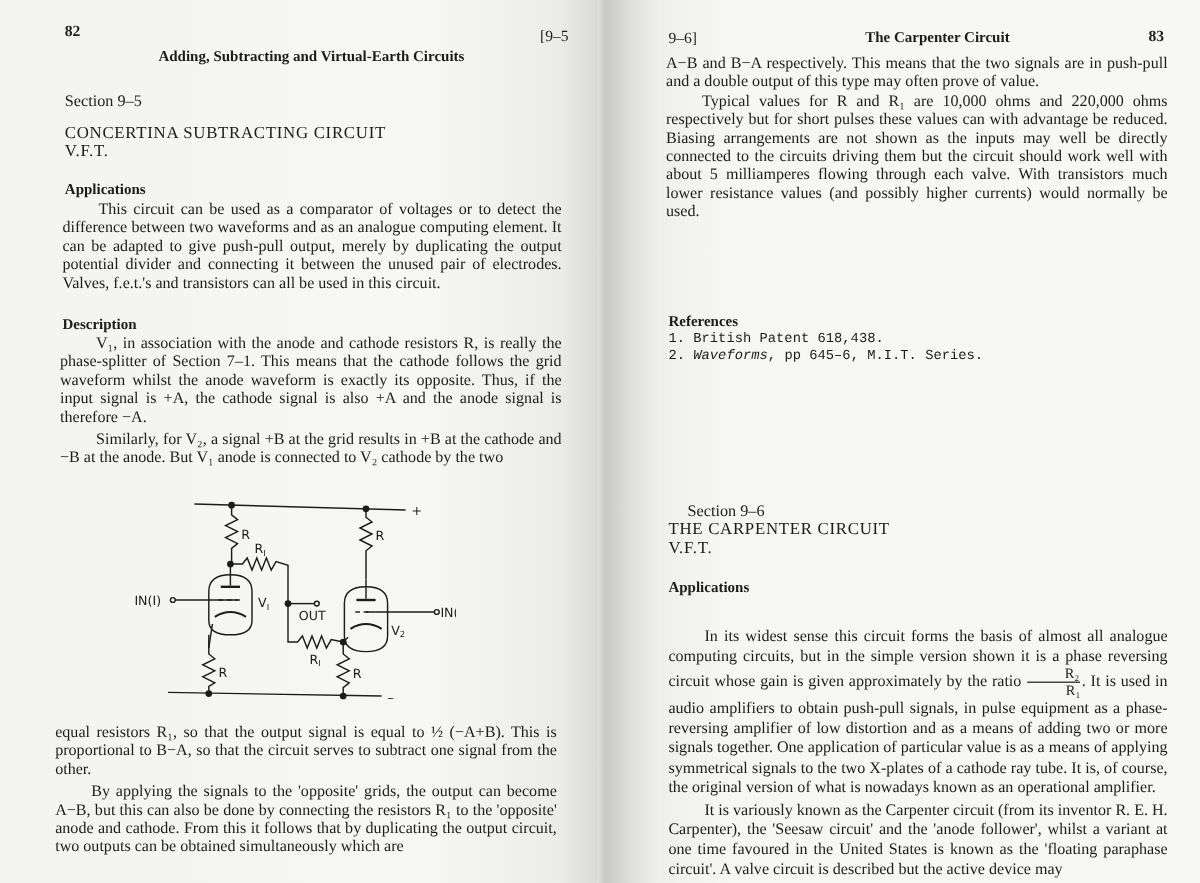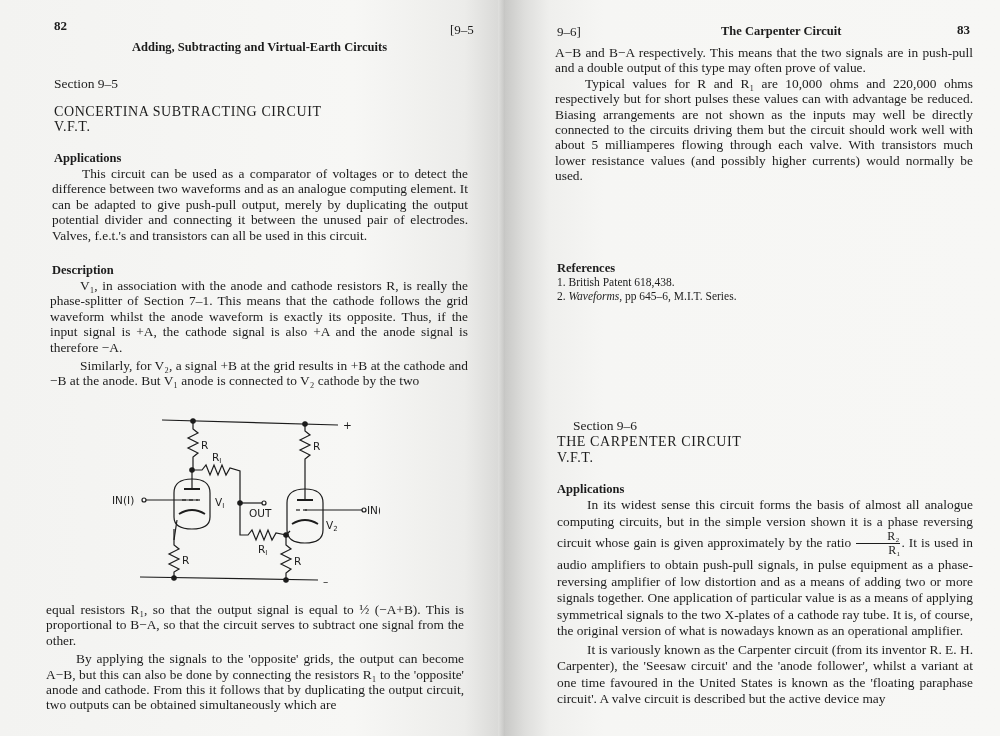--- a/index.html
+++ b/index.html
@@ -11,21 +11,21 @@
   .gutter{position:absolute;left:498px;top:0;width:20px;height:736px;background:linear-gradient(to right,#e0e0de,#bdbdbb 45%,#cfcfcd 70%,#e5e5e3);}
   .abs{position:absolute;white-space:nowrap;}
   .runhead{font-size:12.5px;font-weight:bold;}
   .pnum{font-size:13px;font-weight:bold;}
   .secnum{font-size:13.5px;}
   .sectitle{font-size:14px;letter-spacing:0.6px;}
   .h{font-size:12.5px;font-weight:bold;}
   .body{font-size:13.4px;line-height:15.4px;text-align:justify;}
   .body p{margin:0;}
   .indent{text-indent:30px;}
-  .ref{font-size:11.5px;line-height:13.5px;}
+  .ref{font-size:11.5px;line-height:13.5px;font-family:Liberation Mono, monospace;}
   .frac{display:inline-block;vertical-align:middle;text-align:right;font-size:12px;line-height:13px;margin:0 1px;}
   .frac span{display:block;}
   .frac .num{border-bottom:1px solid #1c1c1c;padding:0 1px;}
   .diagram{position:absolute;left:100px;top:405px;width:280px;height:185px;}
   .diagram svg text{font-family:"DejaVu Sans","Liberation Sans",sans-serif;font-size:10.5px;fill:#1c1c1c;}
 </style>
 </head>
 <body>
 
 <div class="spread">
@@ -145,18 +145,18 @@
         <span>2.</span>
         <i>Waveforms</i><span>, pp 645–6, M.I.T. Series.</span>
       </div>
     </div>
 
     <div class="abs secnum" style="left:68px;top:418px;">Section 9–6</div>
     <div class="abs sectitle" style="left:52px;top:434px;">THE CARPENTER CIRCUIT</div>
     <div class="abs sectitle" style="left:52px;top:450px;">V.F.T.</div>
 
     <div class="abs h" style="left:52px;top:482px;">Applications</div>
-    <div class="abs body" style="left:52px;top:497px;width:416px;white-space:normal;line-height:16.5px;">
+    <div class="abs body" style="left:52px;top:522px;width:416px;white-space:normal;line-height:16.5px;">
       <p class="indent"><span>In its widest sense this circuit forms the basis of almost all analogue computing circuits, but in the simple version shown it is a phase reversing circuit whose gain is given approximately by the ratio</span> <span class="frac"><span class="num">R₂</span><span class="den">R₁</span></span><span>. It is used in audio amplifiers to obtain push-pull signals, in pulse equipment as a phase-reversing amplifier of low distortion and as a means of adding two or more signals together. One application of particular value is as a means of applying symmetrical signals to the two X-plates of a cathode ray tube. It is, of course, the original version of what is nowadays known as an operational amplifier.</span></p>
       <p class="indent" style="margin-top:2px;">It is variously known as the Carpenter circuit (from its inventor R. E. H. Carpenter), the 'Seesaw circuit' and the 'anode follower', whilst a variant at one time favoured in the United States is known as the 'floating paraphase circuit'. A valve circuit is described but the active device may</p>
     </div>
   </div>
 </div>
 
 </body></html>

